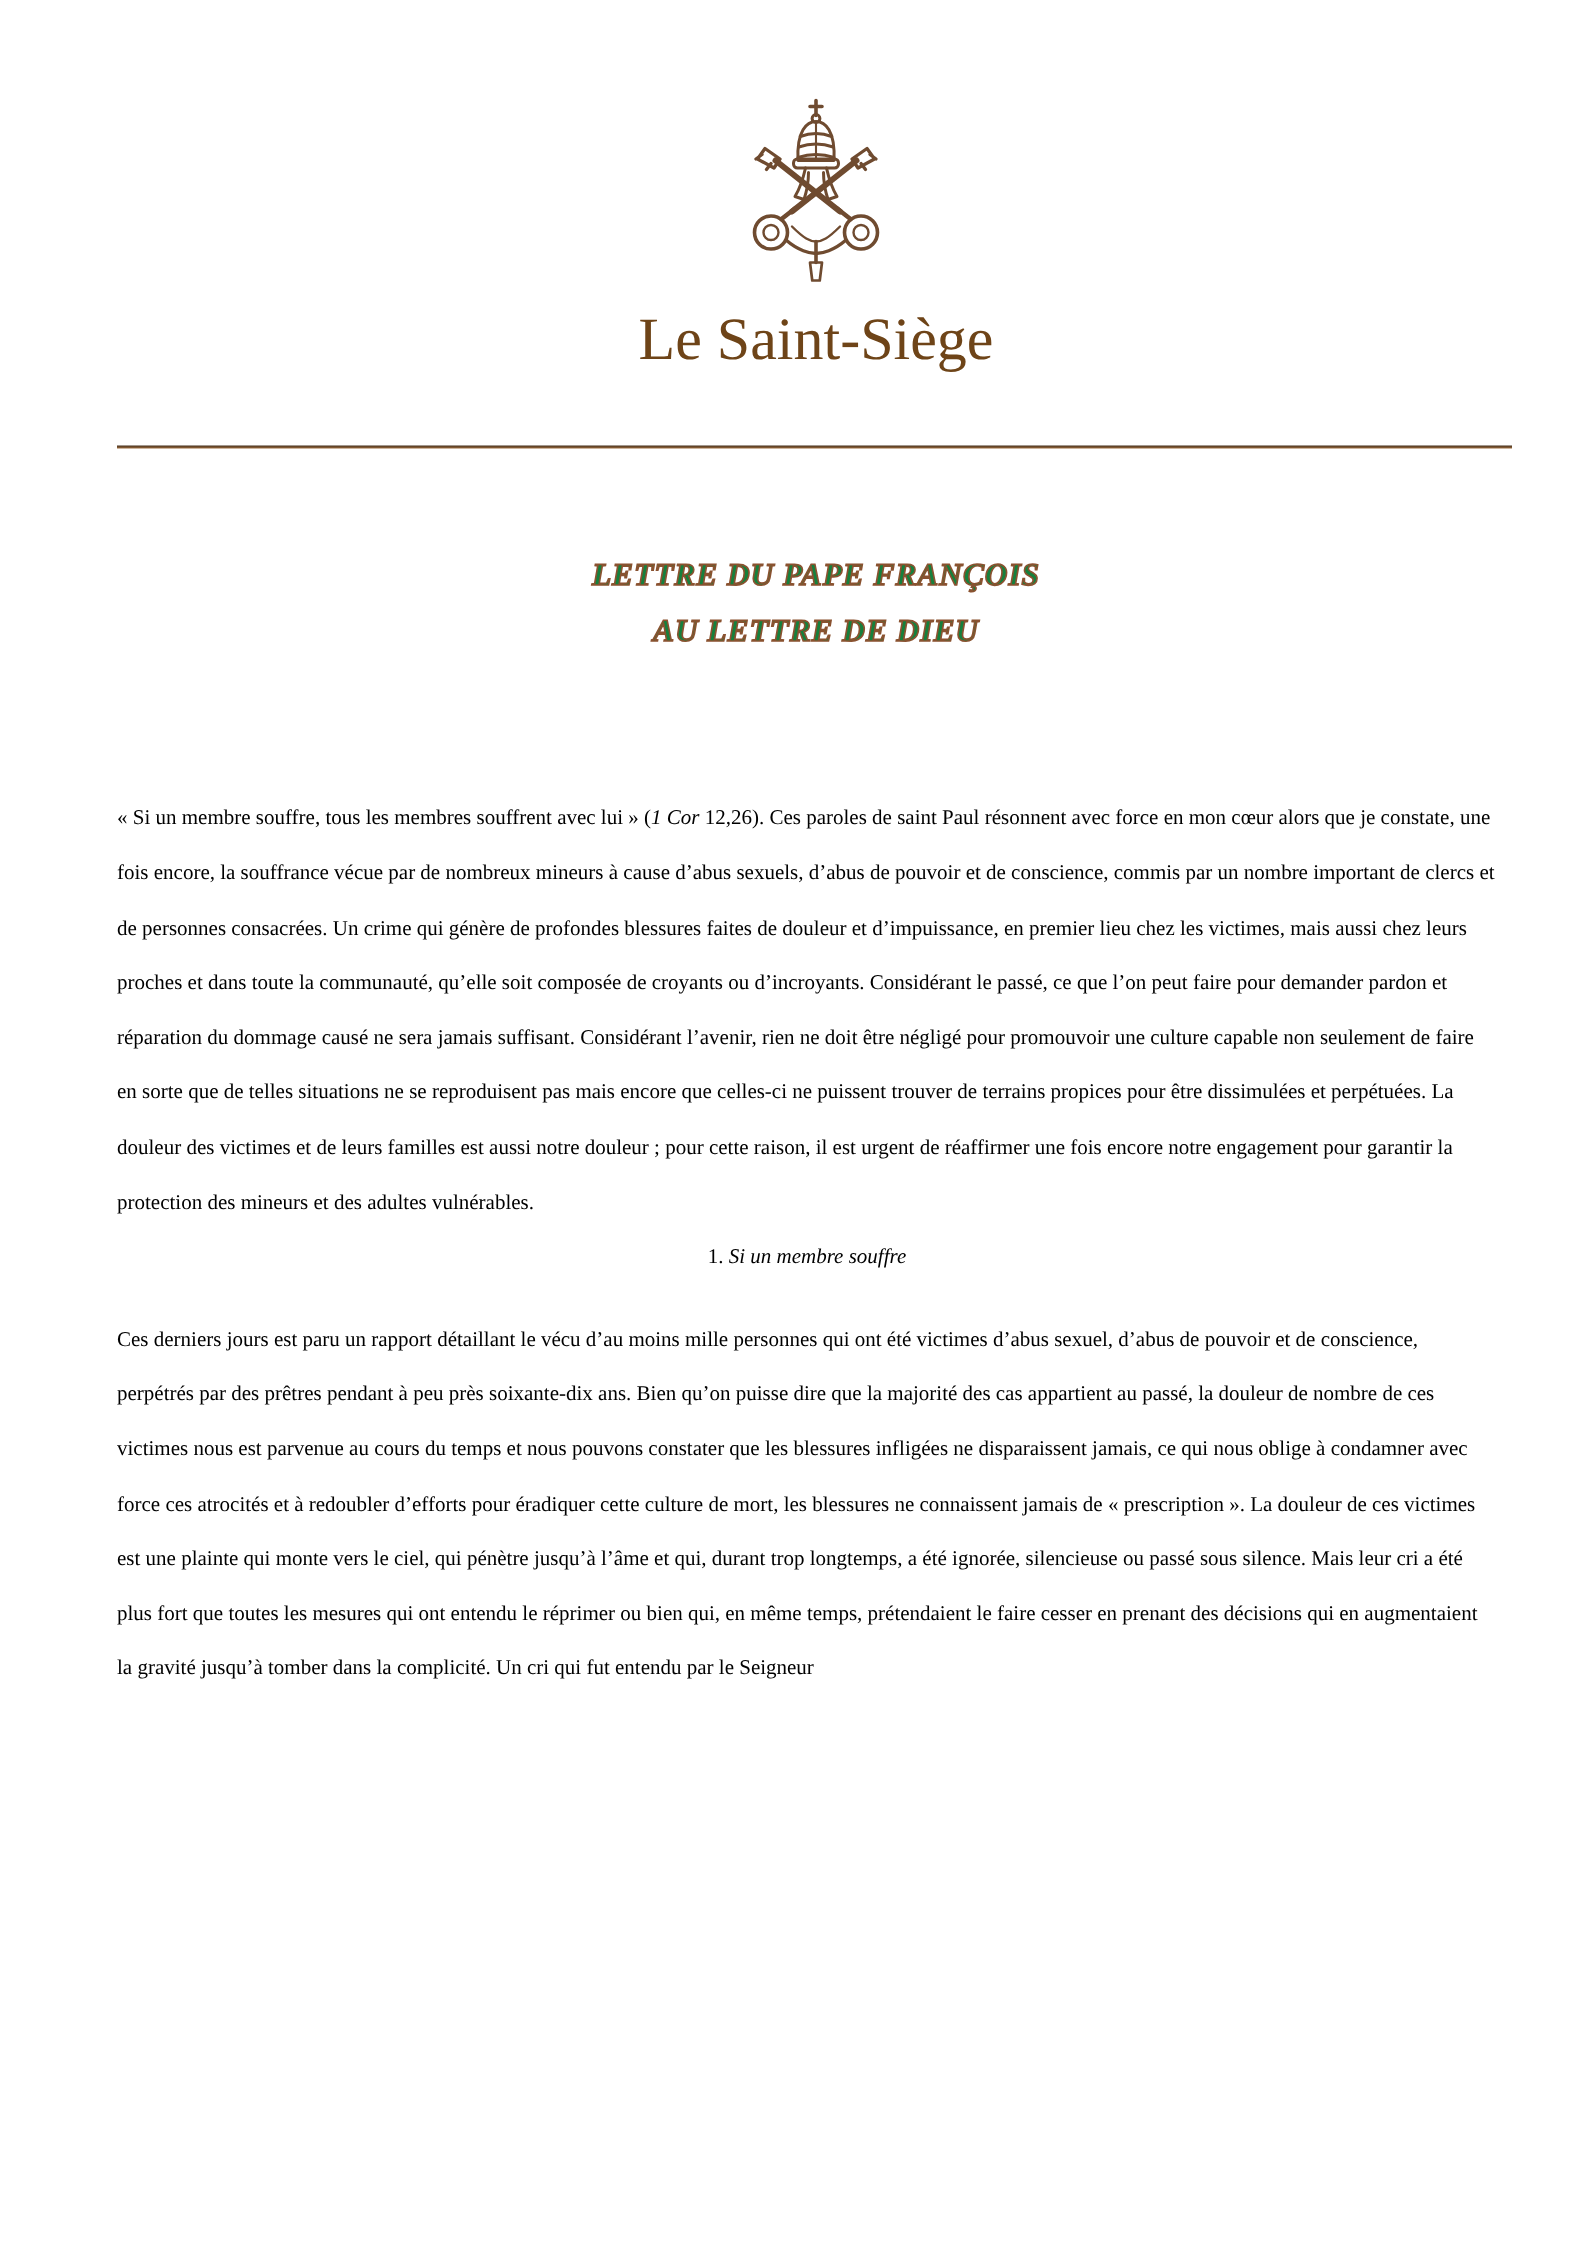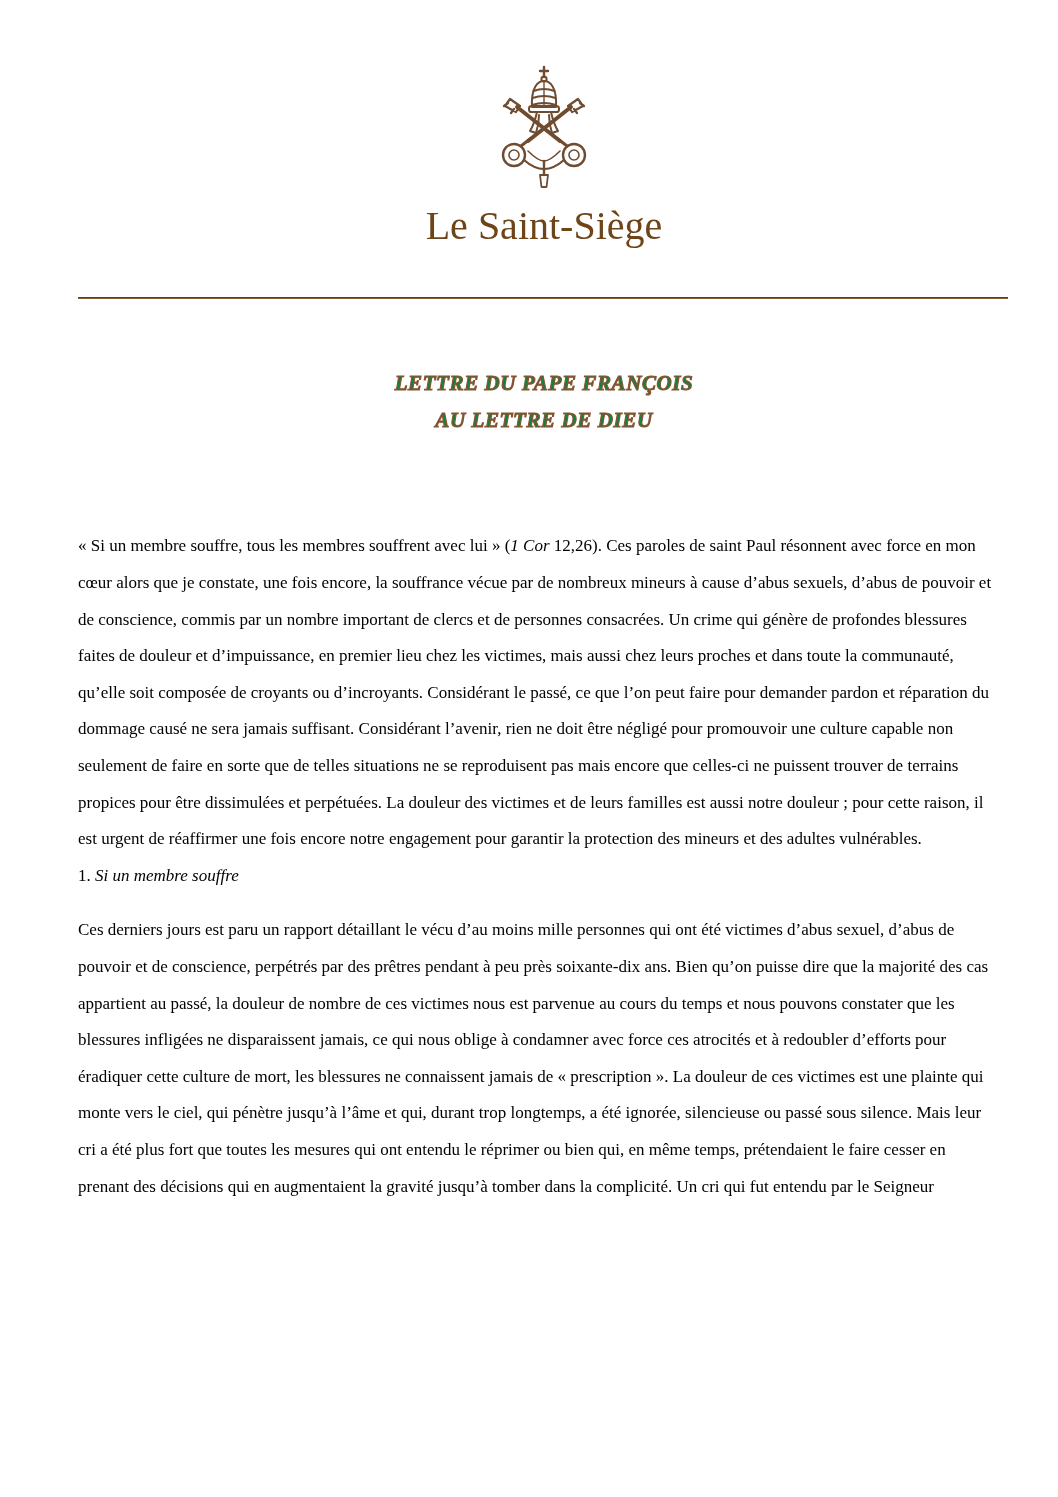--- a/index.html
+++ b/index.html
@@ -44,26 +44,26 @@
     letter-spacing: 0.6px;
     color: #15803d;
     -webkit-text-stroke: 1.1px #8a5230;
   }
   @supports not (-webkit-text-stroke: 1px black) {
     .doc-title { color: #8a5230; }
   }
   .body-text {
     width: 920px;
     margin: 0 0 0 63px;
-    font-size: 17px;
+    font-size: 14px;
     line-height: 36.6px;
     text-align: left;
   }
   .para-intro   { margin-top: 90px; }
-  .section-head { margin-top: 0px; }
+  .section-head { margin-top: 0px; text-align: center; }
   .para-section { margin-top: 18px; }
   .italic { font-style: italic; }
 </style>
 </head>
 <body>
 
 <div class="page">
 
   <div class="header">
     <svg class="emblem" viewBox="0 0 108 128" fill="none" stroke="#6f4b30" stroke-width="2" stroke-linecap="round" stroke-linejoin="round">

